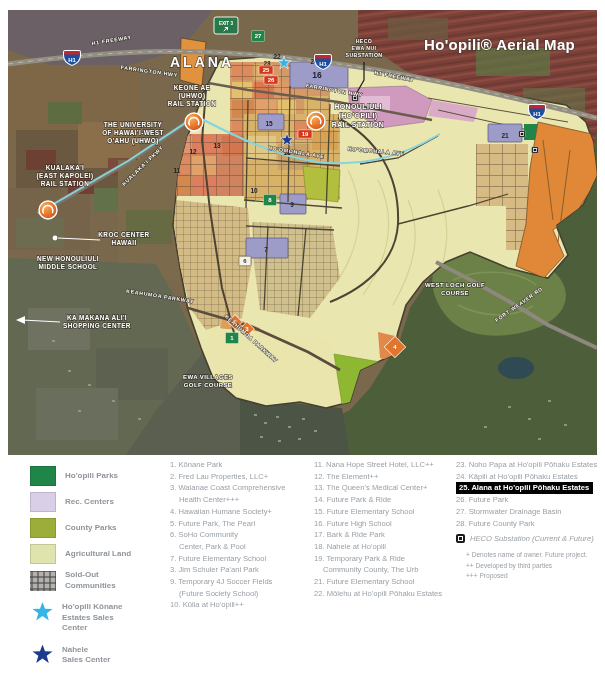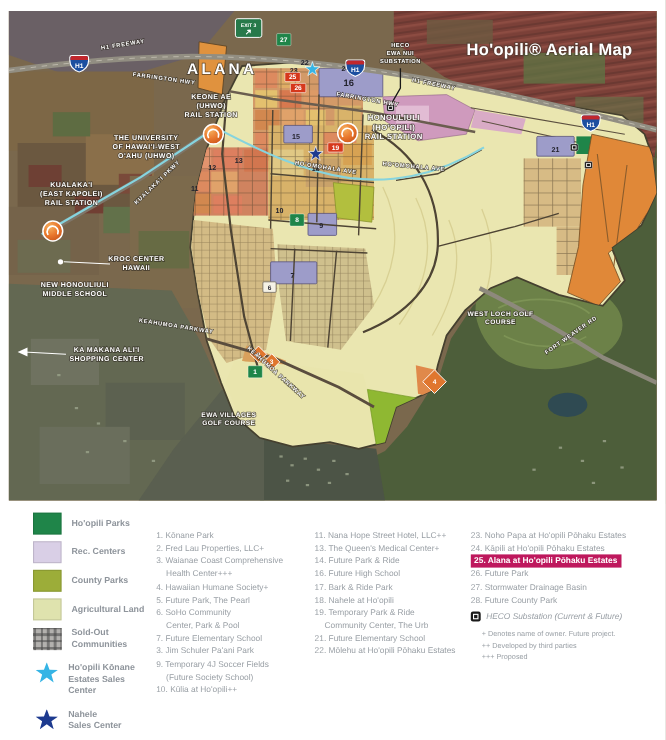--- a/index.html
+++ b/index.html
@@ -13,21 +13,21 @@
   .swatch-col{position:absolute;left:30px;top:8px;width:108px;}
   .sw-row{display:flex;align-items:center;gap:9px;margin-bottom:6px;font-weight:bold;}
   .sw-row.star-row{margin-top:11px;align-items:flex-start;}
   .sw{width:26px;height:20px;flex:0 0 auto;border:1px solid rgba(0,0,0,.12);box-sizing:border-box;}
   .sw.soldout{background-color:#b3b1ae;
     background-image:repeating-linear-gradient(90deg,rgba(70,70,70,.55) 0 2px,transparent 2px 6px),
                      repeating-linear-gradient(0deg,rgba(70,70,70,.55) 0 2px,transparent 2px 6px);}
   .star{width:21px;height:20px;flex:0 0 auto;margin-left:2px;
     clip-path:polygon(50% 0%,62% 34%,98% 35%,70% 56%,80% 92%,50% 70%,20% 92%,30% 56%,2% 35%,38% 34%);}
   .sw-label{font-size:8px;line-height:10.5px;color:#8f959c;}
-  .list-col{position:absolute;top:23px;font-size:7.6px;line-height:11.7px;color:#9aa0a6;}
+  .list-col{position:absolute;top:1px;font-size:7.6px;line-height:11.7px;color:#9aa0a6;margin-left:28px;}
   #listCol1{left:142px;width:140px;}
   #listCol2{left:286px;width:140px;}
   #listCol3{left:428px;width:174px;}
   .li{white-space:nowrap;}
   .li.cont{padding-left:9px;}
   .hl{display:inline-block;color:#ffffff;font-weight:700;padding:1px 4px 2px 3px;line-height:9px;white-space:nowrap;}
   .heco-row{display:flex;align-items:center;gap:5px;margin-top:3px;white-space:nowrap;font-style:italic;}
   .heco-ic{width:9px;height:9px;border-radius:2px;background:#1a1a1a;position:relative;display:inline-block;flex:0 0 auto;}
   .heco-ic::after{content:"";position:absolute;left:2px;top:2px;right:2px;bottom:2px;border:1px solid #ffffff;}
   .notes{margin-top:6px;padding-left:10px;font-size:6.6px;line-height:10.5px;color:#9aa0a6;}
@@ -491,34 +491,36 @@
         <div class="li">6. SoHo Community</div>
         <div class="li cont">Center, Park &amp; Pool</div>
         <div class="li">7. Future Elementary School</div>
         <div class="li">3. Jim Schuler Pa'ani Park</div>
         <div class="li">9. Temporary 4J Soccer Fields</div>
         <div class="li cont">(Future Society School)</div>
         <div class="li">10. Kūlia at Ho'opili++</div>
       </div>
     <div id="listCol2" class="list-col">
         <div class="li">11. Nana Hope Street Hotel, LLC++</div>
+        <div class="li">12. The Element++</div>
         <div class="li">13. The Queen's Medical Center+</div>
         <div class="li">14. Future Park &amp; Ride</div>
+        <div class="li">15. Future Elementary School</div>
         <div class="li">16. Future High School</div>
         <div class="li">17. Bark &amp; Ride Park</div>
         <div class="li">18. Nahele at Ho'opili</div>
         <div class="li">19. Temporary Park &amp; Ride</div>
-        <div class="li cont">Community Center, The Urb</div>
+        <div class="li cont">Community County, The Urb</div>
         <div class="li">21. Future Elementary School</div>
         <div class="li">22. Mōlehu at Ho'opili Pōhaku Estates</div>
       </div>
     <div id="listCol3" class="list-col">
         <div class="li">23. Noho Papa at Ho'opili Pōhaku Estates</div>
         <div class="li">24. Kāpili at Ho'opili Pōhaku Estates</div>
-        <div class="li"><span class="hl" style="background: #be185d;">25. Alana at Ho'opili Pōhaku Estates</span></div>
+        <div class="li"><span class="hl" style="background: #000000;">25. Alana at Ho'opili Pōhaku Estates</span></div>
         <div class="li">26. Future Park</div>
         <div class="li">27. Stormwater Drainage Basin</div>
         <div class="li">28. Future County Park</div>
         <div class="heco-row">
           <span class="heco-ic"></span>
           <span>HECO Substation (Current &amp; Future)</span>
         </div>
         <div class="notes">
           <div>+ Denotes name of owner. Future project.</div>
           <div>++ Developed by third parties</div>

